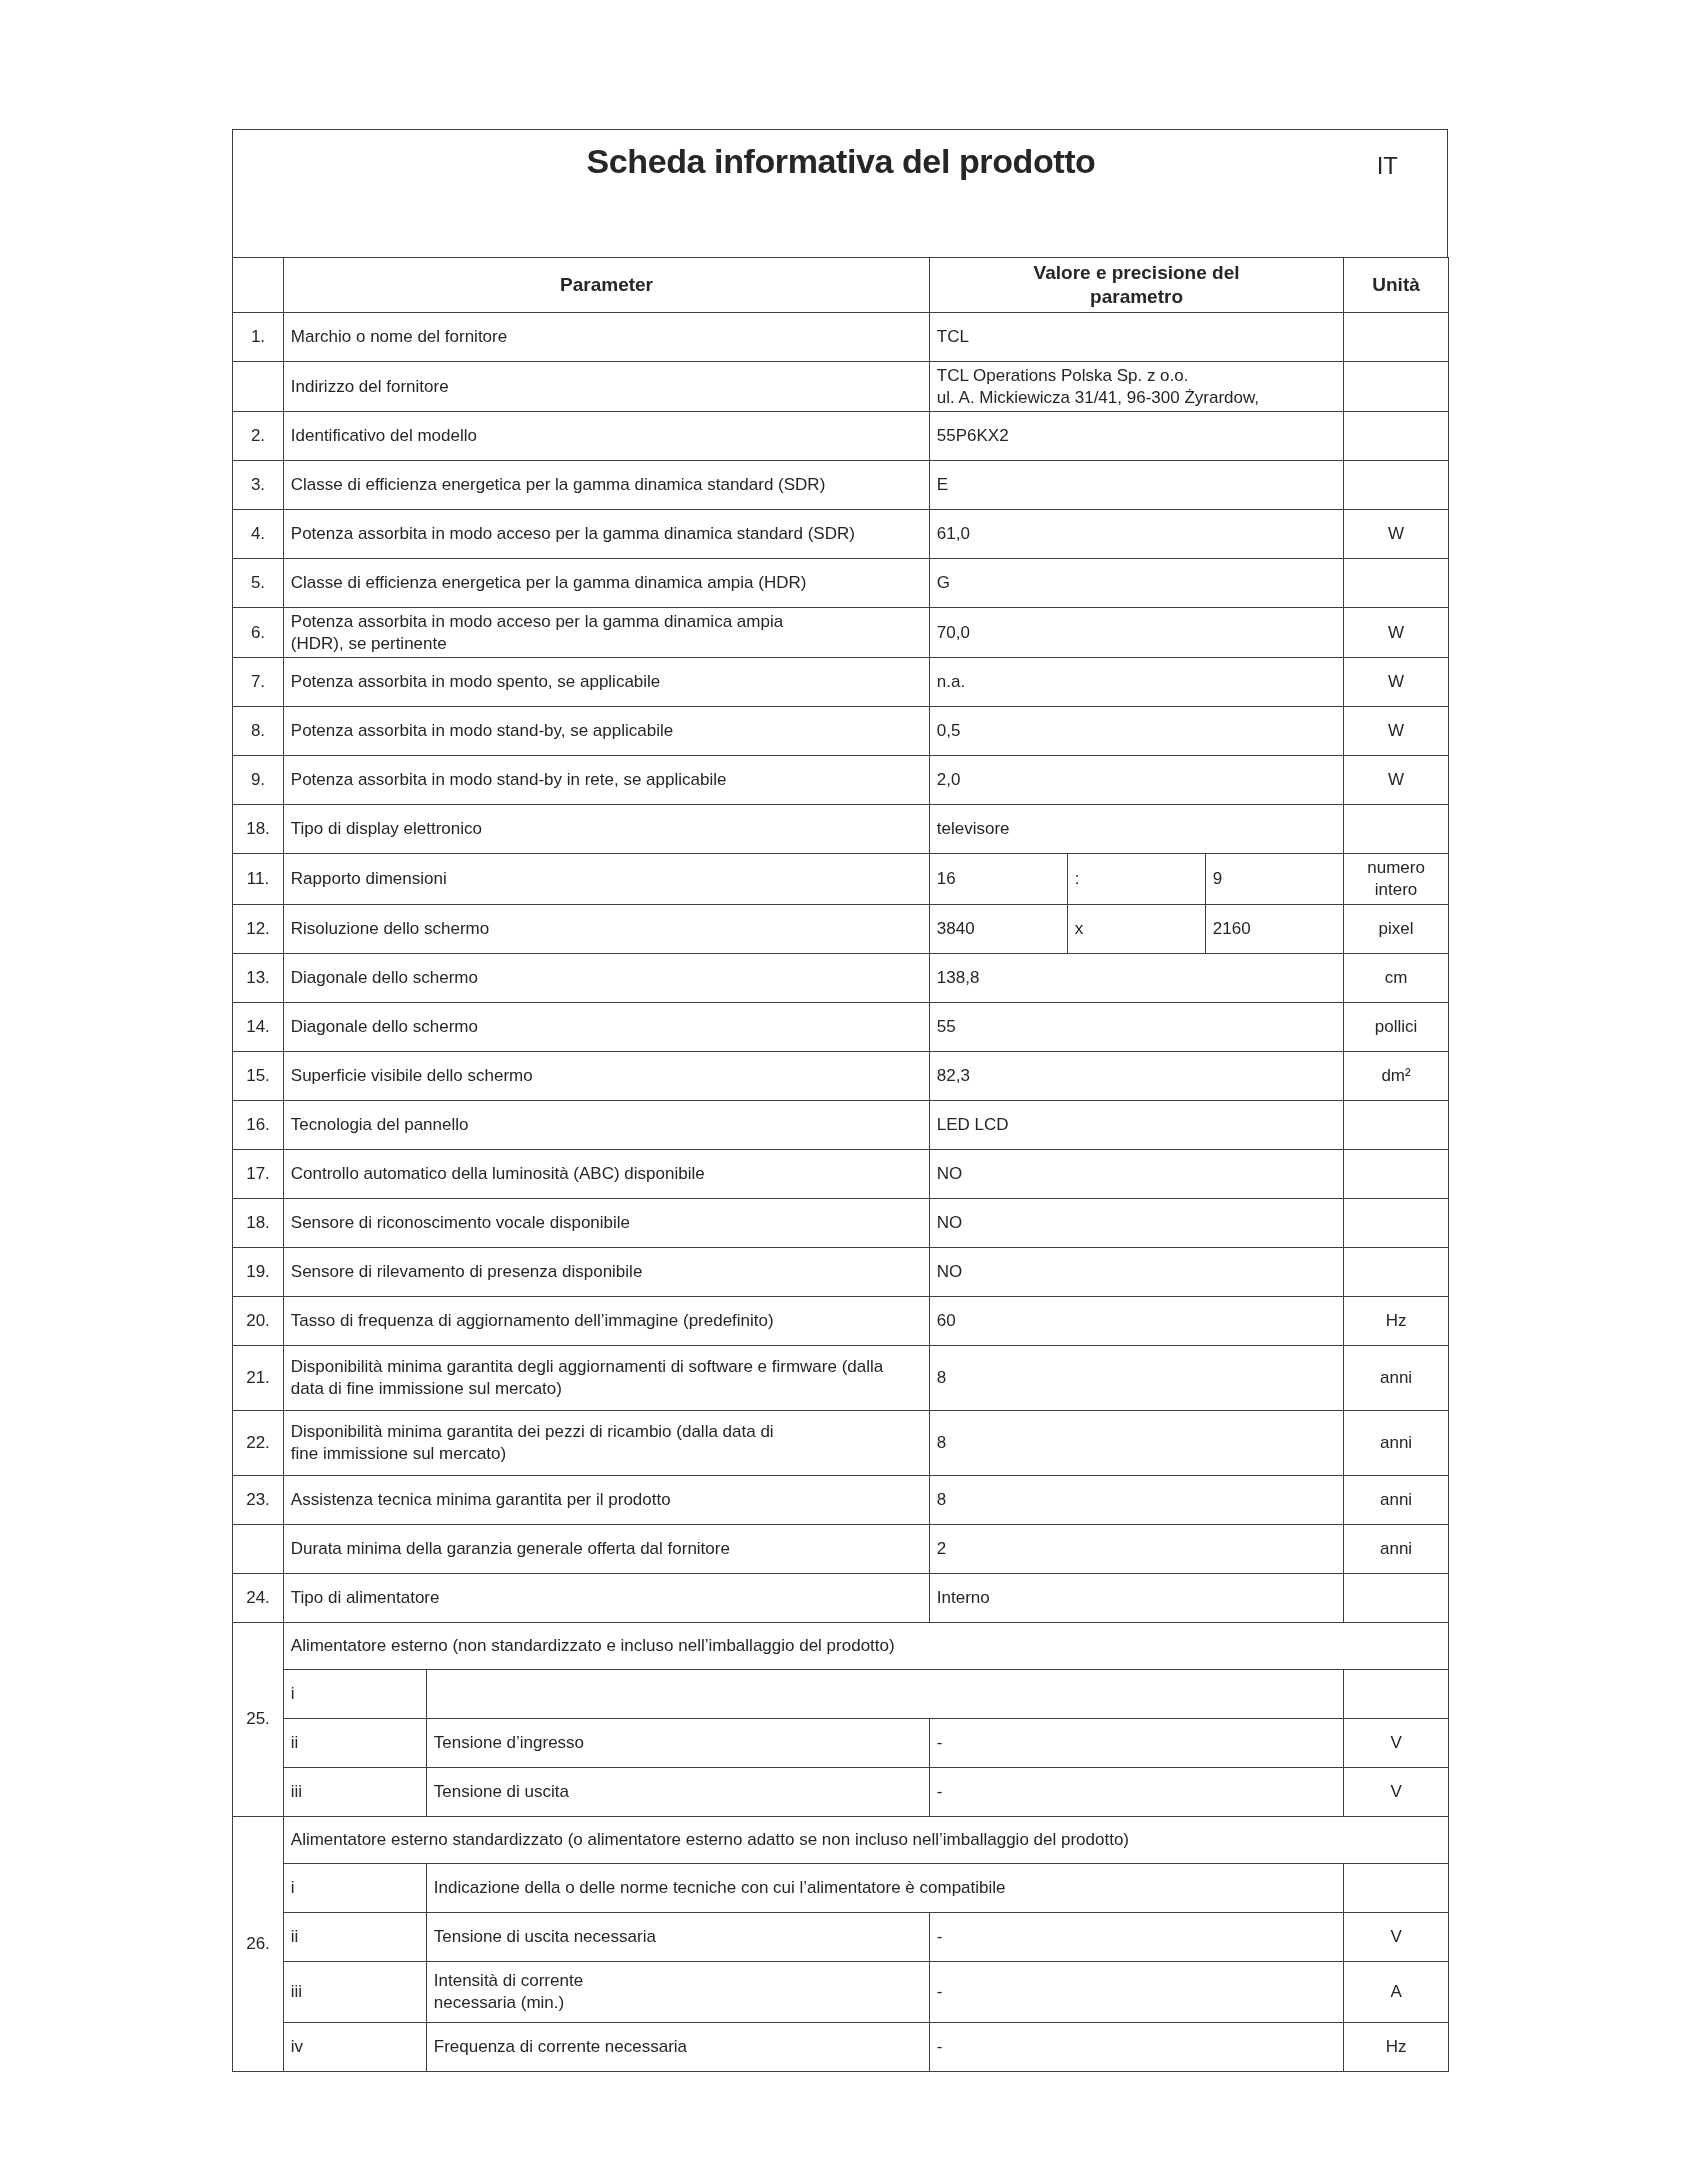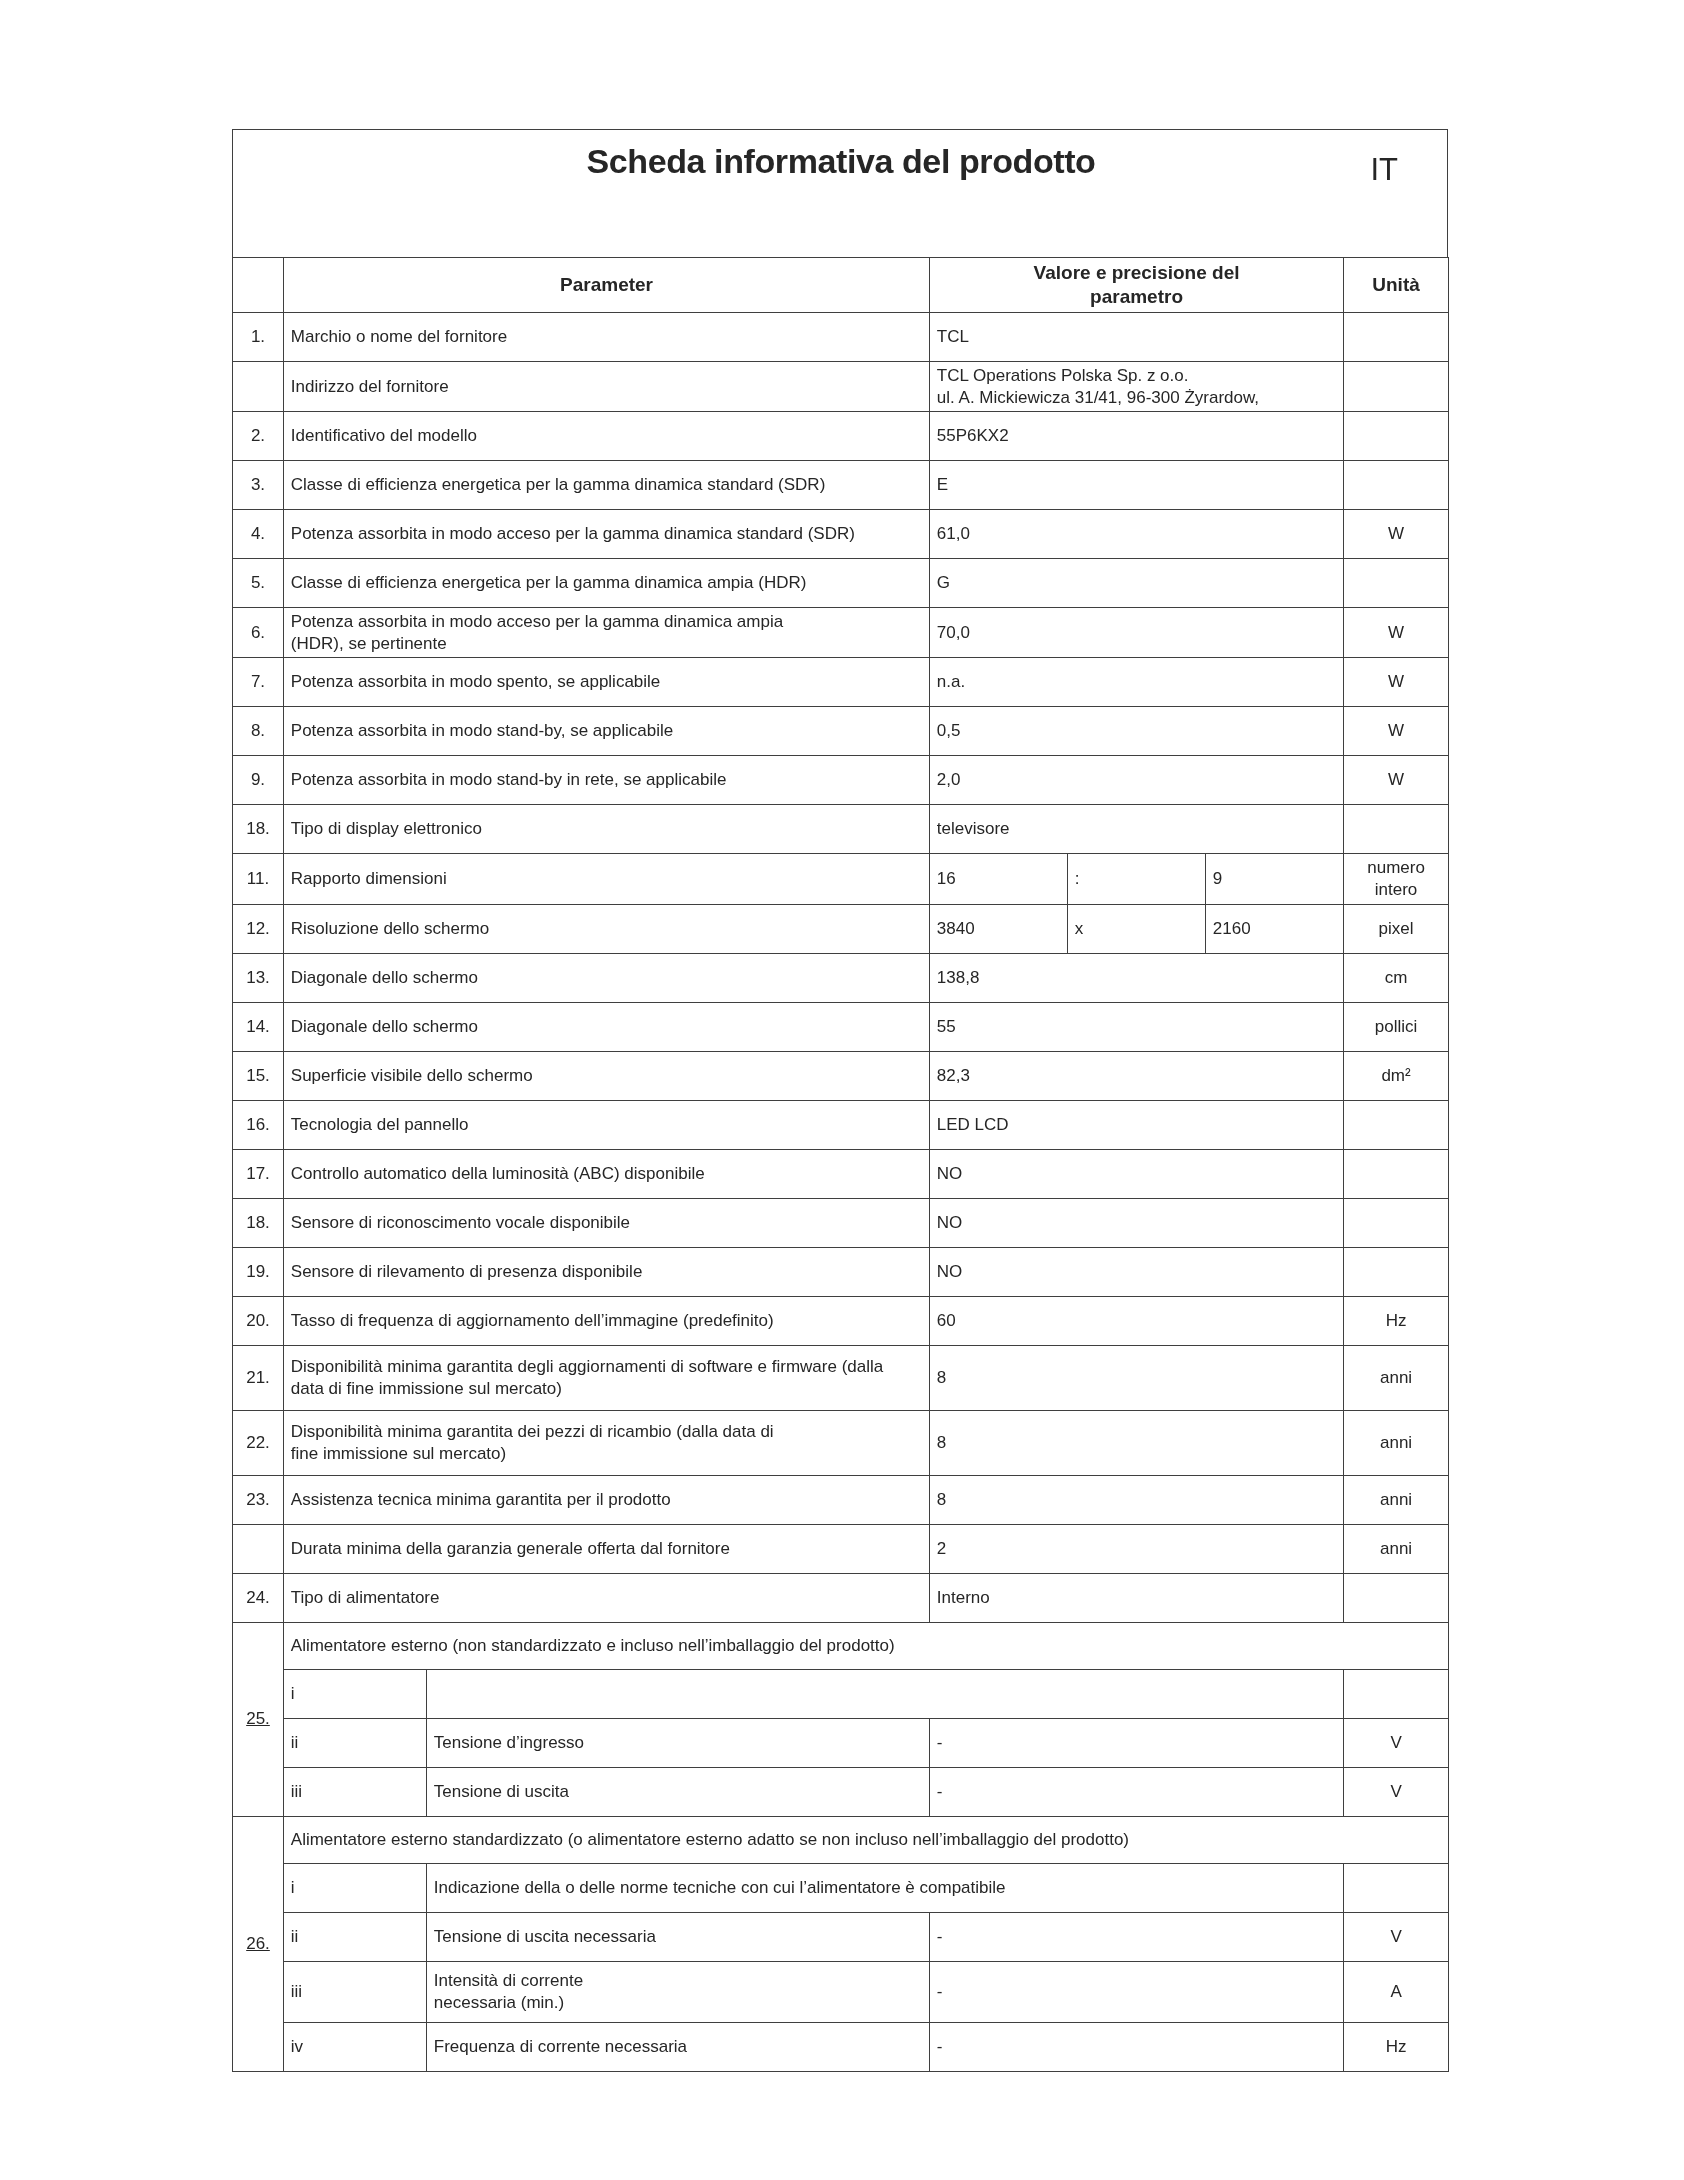--- a/index.html
+++ b/index.html
@@ -8,34 +8,34 @@
     width:1685px; height:2181px; background:#ffffff;
     font-family:"Liberation Sans","DejaVu Sans",sans-serif;
     color:#262626; position:relative;
   }
   .sheet { position:absolute; left:232px; top:129px; width:1216px; }
   .doc-header {
     border:1.7px solid #3f3f3f; border-bottom:none;
     height:128px; padding:12px 29px 0 31px; position:relative;
   }
   .doc-title { font-size:34px; font-weight:bold; line-height:39px; letter-spacing:-0.4px;text-align:center; }
-  .lang-tag { position:absolute; top:22px; right:49px; font-size:31px; font-weight:normal; }
+  .lang-tag { position:absolute; top:22px; right:49px; font-size:24px; font-weight:normal; }
   .doc-subtitle { margin-top:12px; font-size:19.6px; line-height:31.5px; white-space:pre-line; }
   table.product { border-collapse:collapse; table-layout:fixed; width:1216px; }
   .product td, .product th {
     border:1.7px solid #3f3f3f; font-size:17px; padding:2.6px 6.8px;
     vertical-align:middle; overflow:hidden;
   }
   .product th { font-weight:bold; font-size:19px; text-align:center; white-space:pre-line; line-height:24px; }
   .c-num    { text-align:center; padding:2.6px 3.4px; }
   .c-lbl    { text-align:left; padding-left:9.4px; white-space:pre-line; line-height:22px; }
   .c-val    { text-align:left; white-space:pre-line; line-height:22px; }
   .c-unit   { text-align:center; white-space:pre-line; line-height:22px; }
   .c-letter { text-align:left; padding-left:8.5px; }
-  .top      { vertical-align:top; padding-top:12.8px;text-decoration:underline; }
+  .top      { vertical-align:top; padding-top:12.8px; }
   tr.hdr   { height:55px; }
   tr.std   { height:49px; }
   tr.tall  { height:65px; }
   tr.bhead { height:47px; }
   tr.t72   { height:61px; }
 </style>
 </head>
 <body>
 
 <div class="sheet">

